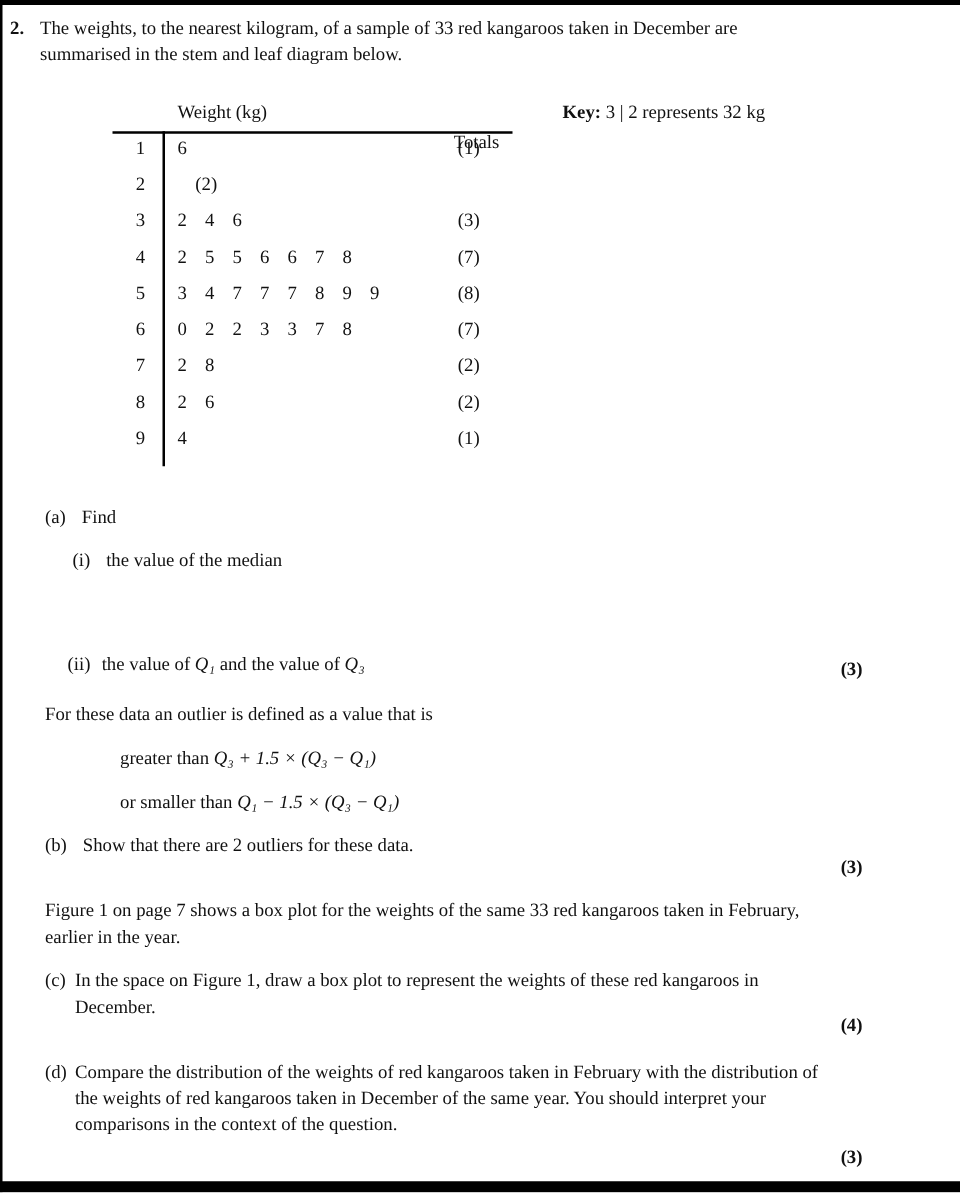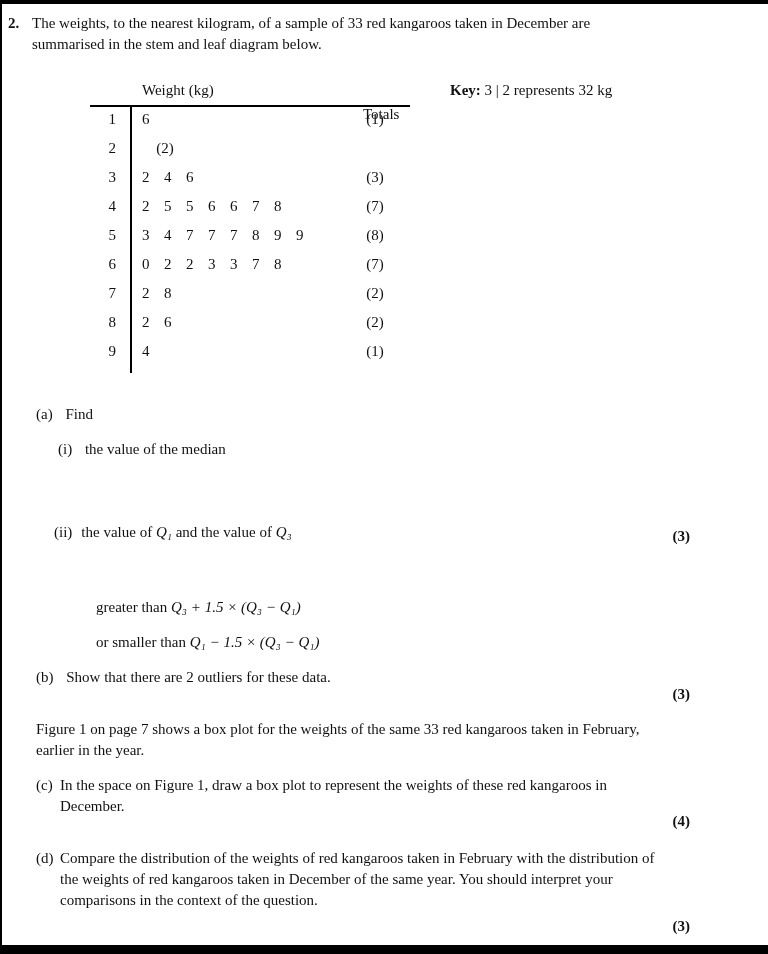--- a/index.html
+++ b/index.html
@@ -126,20 +126,21 @@
     <span class="gap">the value of the median</span>
   </div>
 
   <div class="abs" style="top:474px; left:54px;margin-top:48px;">
     <span>(ii)</span><span class="gap">the value of </span><span class="math">Q₁</span><span> and the value of </span><span class="math">Q₃</span>
   </div>
 
 
   <div class="abs marks" style="top:526px; right:78px;">(3)</div>
 
+  <div class="abs" style="top:562px; left:36px;">For these data an outlier is defined as a value that is</div>
 
   <div class="abs" style="top:597px; left:96px;">
     <span>greater than </span><span class="math">Q₃ + 1.5 × (Q₃ − Q₁)</span>
   </div>
 
   <div class="abs" style="top:632px; left:96px;">
     <span>or smaller than </span><span class="math">Q₁ − 1.5 × (Q₃ − Q₁)</span>
   </div>
 
   <div class="abs" style="top:667px; left:36px;">

